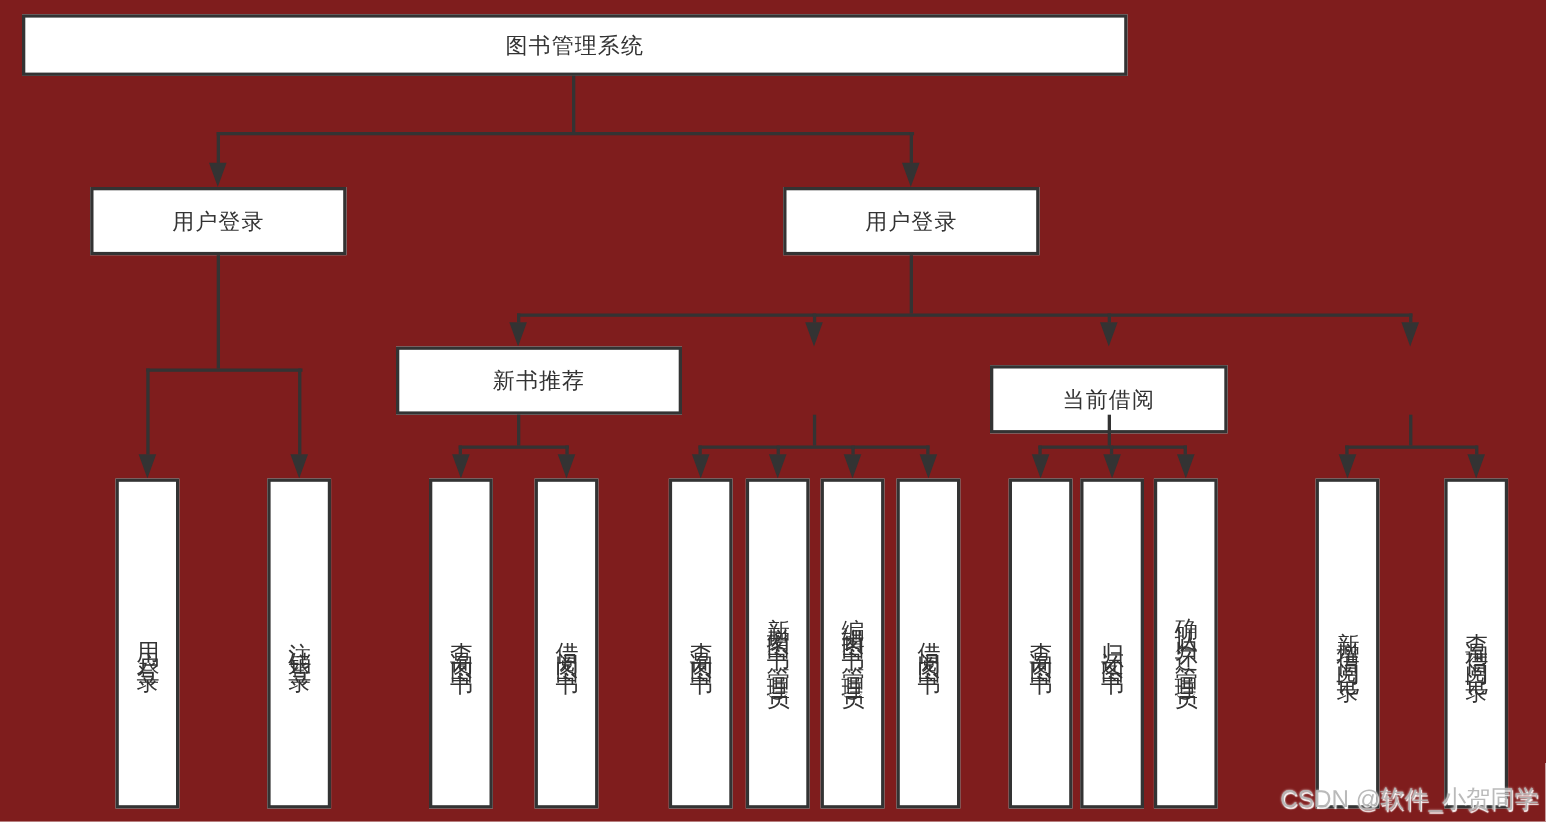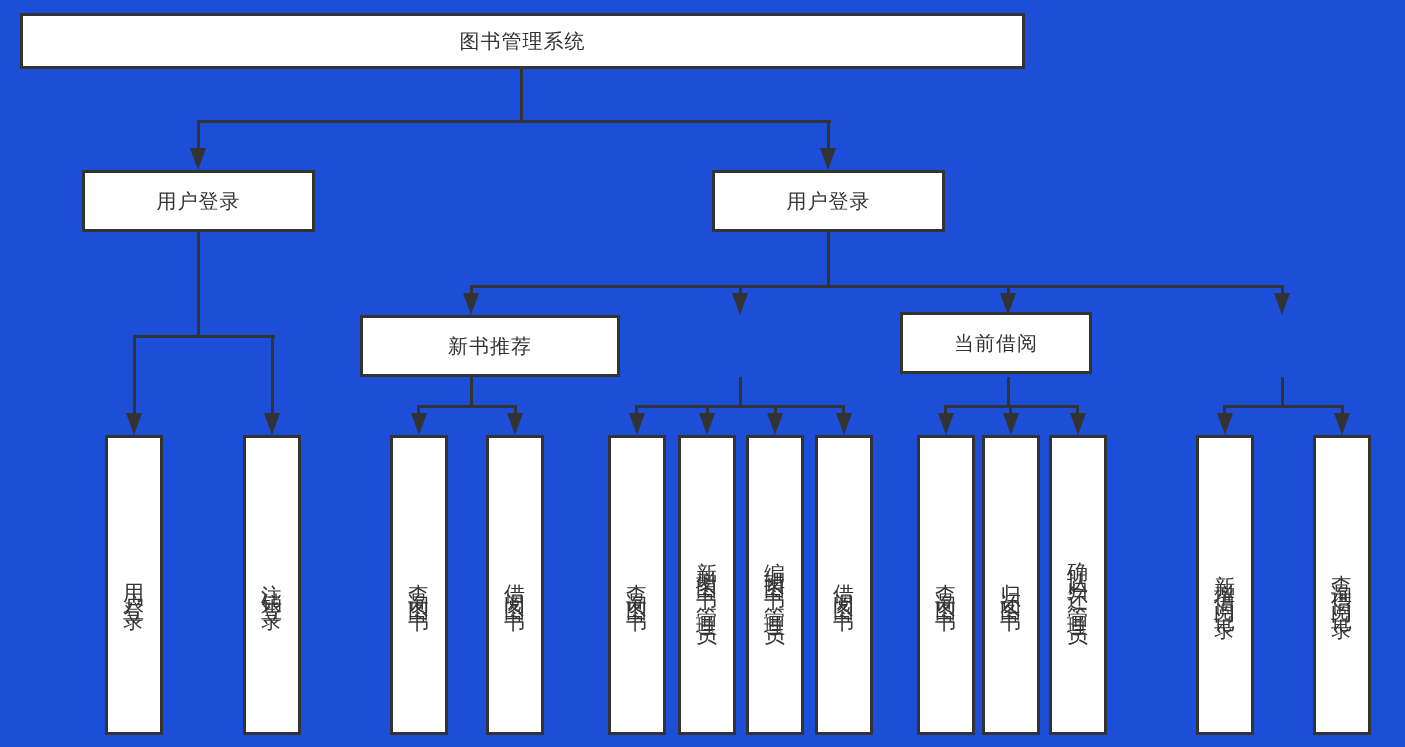--- a/index.html
+++ b/index.html
@@ -5,21 +5,21 @@
   html, body {
     margin: 0;
     padding: 0;
     background: #ffffff;
     font-family: "Liberation Sans", sans-serif;
   }
   .canvas {
     position: relative;
     width: 1405px;
     height: 747px;
-    background: #1d4ed8;
+    background: #7f1d1d;
     overflow: hidden;
   }
   
   .node {
     position: absolute;
     box-sizing: border-box;
     border: 3px solid #333333;
     background: #ffffff;
     color: #333333;
     display: flex;
@@ -93,21 +93,21 @@
   <div class="line vline" style="left:470px; top:285px; height:8px;"></div>
   <div class="arrow" style="left:463px; top:293px;"></div>
   <div class="line vline" style="left:739px; top:285px; height:8px;"></div>
   <div class="arrow" style="left:732px; top:293px;"></div>
   <div class="line vline" style="left:1007px; top:285px; height:8px;"></div>
   <div class="arrow" style="left:1000px; top:293px;"></div>
   <div class="line vline" style="left:1281px; top:285px; height:8px;"></div>
   <div class="arrow" style="left:1274px; top:293px;"></div>
 
   <div class="node h-node" style="left:360px; top:315px; width:260px; height:62px;">新书推荐</div>
-  <div class="node h-node" style="left:900px; top:312px; width:192px; height:62px;">当前借阅</div>
+  <div class="node h-node" style="left:900px; top:332px; width:216px; height:62px;">当前借阅</div>
 
   <div class="line vline" style="left:470px; top:377px; height:28px;"></div>
   <div class="line hline" style="left:417px; top:405px; width:100px;"></div>
   <div class="line vline" style="left:417px; top:405px; height:8px;"></div>
   <div class="arrow" style="left:411px; top:413px;"></div>
   <div class="line vline" style="left:514px; top:405px; height:8px;"></div>
   <div class="arrow" style="left:507px; top:413px;"></div>
 
   <div class="line vline" style="left:739px; top:377px; height:28px;"></div>
   <div class="line hline" style="left:635px; top:405px; width:210px;"></div>
@@ -147,14 +147,15 @@
   <div class="node v-node" style="left:746px; top:435px; width:58px; height:300px;">编辑图书（管理员）</div>
   <div class="node v-node" style="left:815px; top:435px; width:58px; height:300px;">借阅图书</div>
 
   <div class="node v-node" style="left:917px; top:435px; width:58px; height:300px;">查询图书</div>
   <div class="node v-node" style="left:982px; top:435px; width:58px; height:300px;">归还图书</div>
   <div class="node v-node" style="left:1049px; top:435px; width:58px; height:300px;">确认归还（管理员）</div>
 
   <div class="node v-node" style="left:1196px; top:435px; width:58px; height:300px;">新增借阅记录</div>
   <div class="node v-node" style="left:1313px; top:435px; width:58px; height:300px;">查询借阅记录</div>
 
+  <div class="watermark">CSDN @软件_小贺同学</div>
 
 </div>
 
 </body></html>

